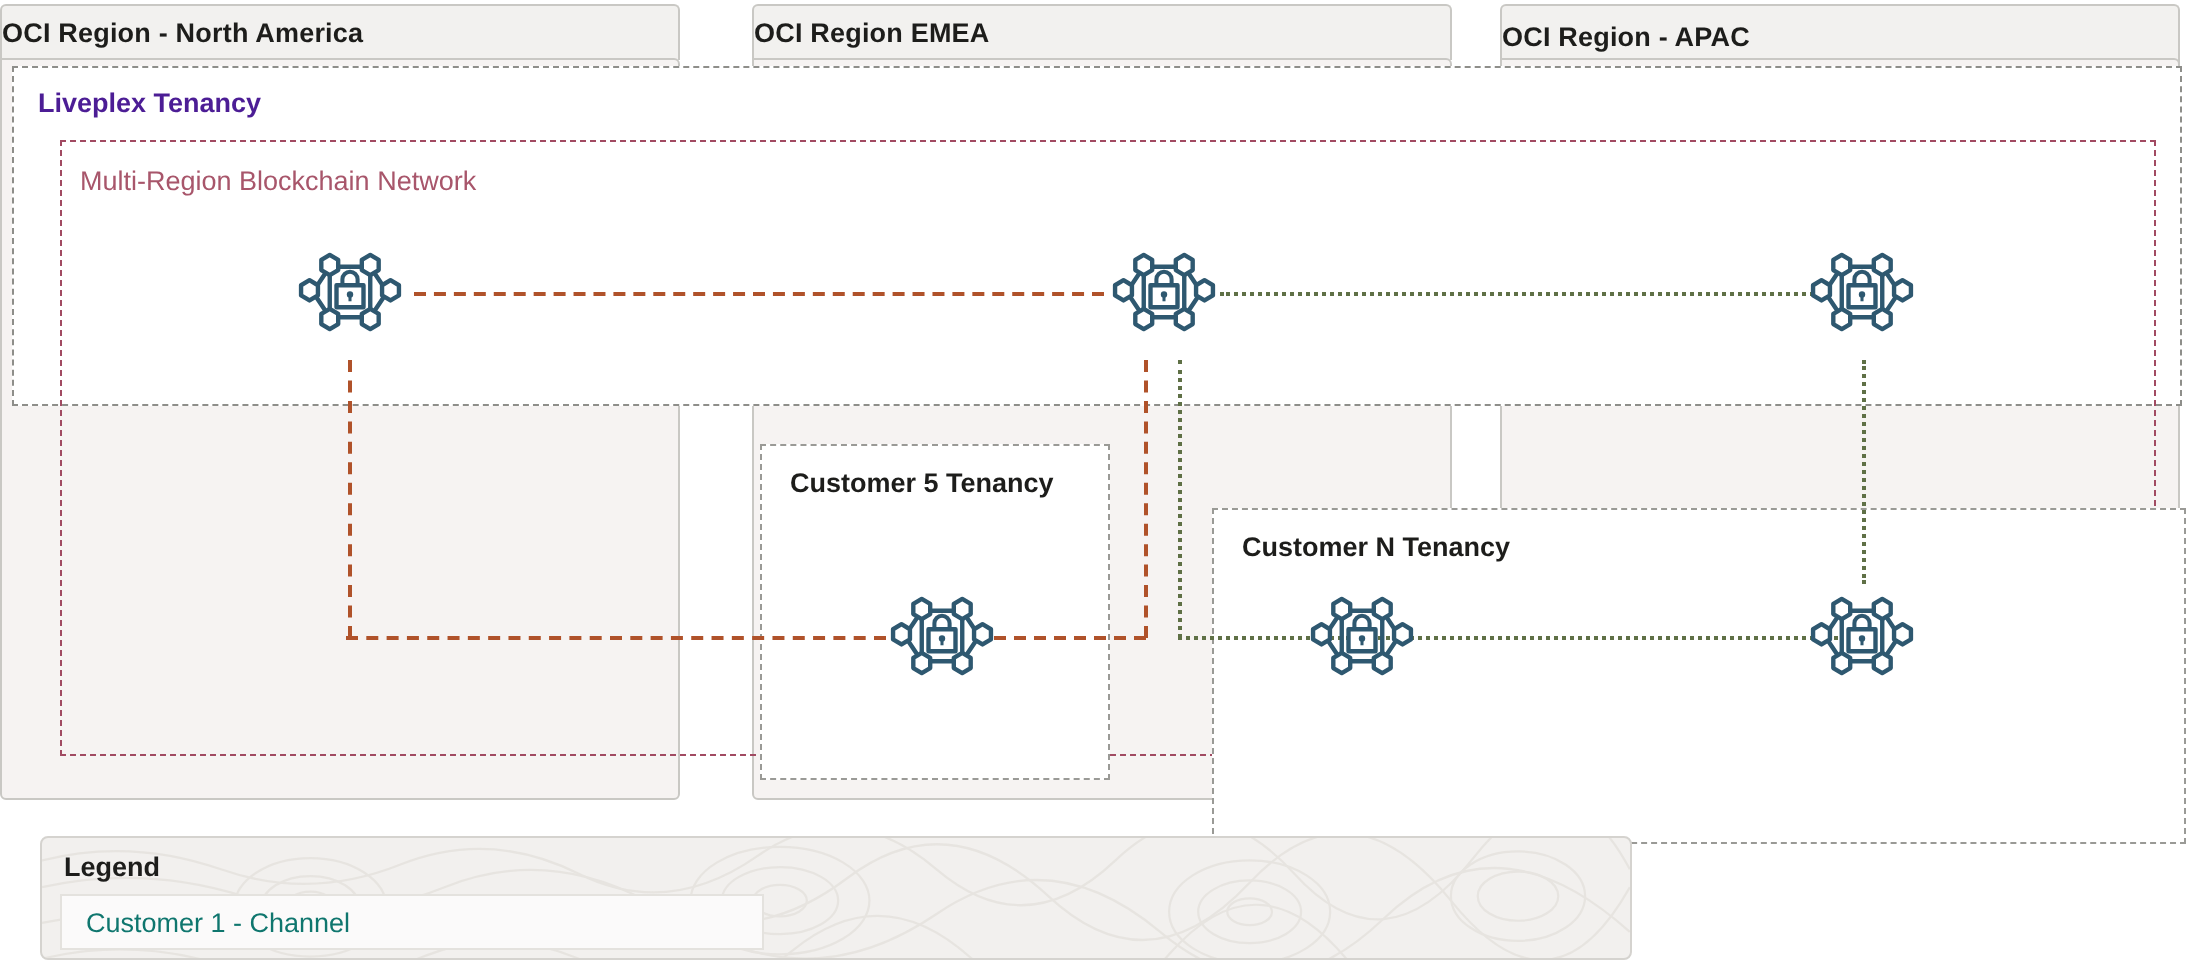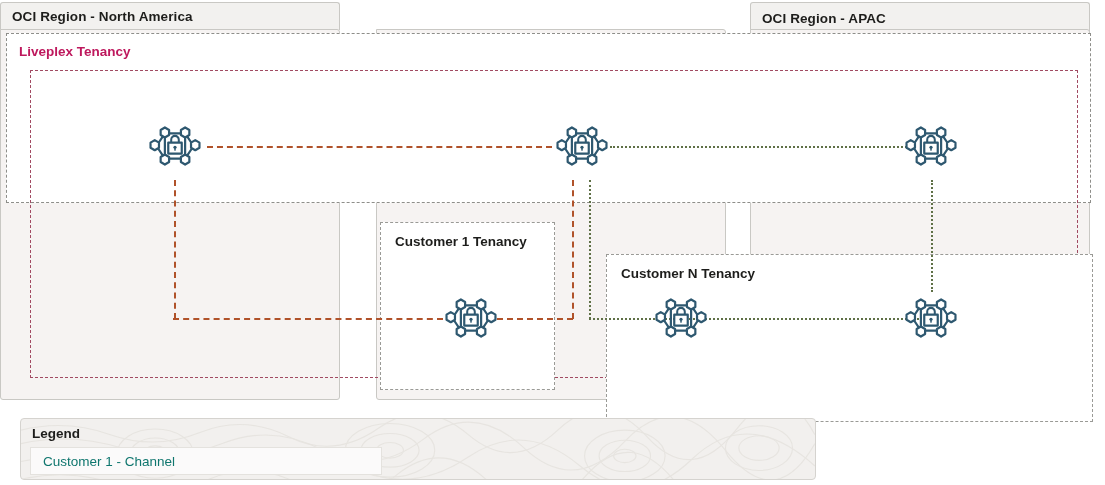--- a/index.html
+++ b/index.html
@@ -5,38 +5,38 @@
   html,body{margin:0;padding:0;background:#ffffff;}
   body{font-family:"Liberation Sans", sans-serif;}
   #stage{position:relative;width:1105px;height:485px;overflow:hidden;background:#fff;}
 
   
   .region-tab{
     position:absolute;box-sizing:border-box;
     background:#f2f1ef;border:1px solid #c9c8c4;
     border-bottom:none;border-radius:3px 3px 0 0;
     font-size:13.5px;font-weight:bold;color:#1d1d1b;
-    display:flex;align-items:center;padding-left:11px;
+    display:flex;align-items:center;
     letter-spacing:.1px;
   }
   
   .region-body{
     position:absolute;box-sizing:border-box;
     background:#f6f3f2;border:1px solid #c9c8c4;
     border-radius:0 3px 3px 3px;
   }
   
   .liveplex{
     position:absolute;box-sizing:border-box;
     background:#ffffff;
     border:1.3px dashed #8e8e8a;
   }
   .liveplex-label{
     position:absolute;left:12px;top:10px;
-    font-size:13.5px;font-weight:bold;color:#be185d;
+    font-size:13.5px;font-weight:bold;color:#4c1d95;
   }
   
   .bcn{
     position:absolute;box-sizing:border-box;
     border:1.6px dashed #a14a62;
     background:transparent;
   }
   .bcn-label{
     position:absolute;font-size:13.5px;color:#a8566b;
     white-space:nowrap;
@@ -83,36 +83,40 @@
   }
 </style>
 </head>
 <body>
 
 <div id="stage">
 
   <div class="region-tab" style="left:0px;top:2px;width:340px;height:28px;">
     <span>OCI Region - North America</span>
   </div>
+  <div class="region-tab" style="left:376px;top:2px;width:350px;height:28px;">
+    <span>OCI Region EMEA</span>
+  </div>
   <div class="region-tab" style="left:750px;top:2px;width:340px;height:32px;">
     <span>OCI Region - APAC</span>
   </div>
 
   <div class="region-body" style="left:0px;top:29px;width:340px;height:371px;"></div>
   <div class="region-body" style="left:376px;top:29px;width:350px;height:371px;"></div>
   <div class="region-body" style="left:750px;top:29px;width:340px;height:377px;"></div>
 
   <div class="liveplex" style="left:6px;top:33px;width:1085px;height:170px;">
     <div class="liveplex-label">Liveplex Tenancy</div>
   </div>
 
   <div class="bcn" style="left:30px;top:70px;width:1048px;height:308px;"></div>
+  <div class="bcn-label" style="left:40px;top:83px;">Multi-Region Blockchain Network</div>
 
   <div class="cust" style="left:380px;top:222px;width:175px;height:168px;">
-    <div class="cust-label">Customer 1 Tenancy</div>
+    <div class="cust-label">Customer 5 Tenancy</div>
   </div>
   <div class="cust" style="left:606px;top:222px;width:487px;height:168px;margin-top:32px;">
     <div class="cust-label">Customer N Tenancy</div>
   </div>
 
   <div class="conn c1-h" style="left:207px;top:146px;width:345px;height:0;"></div>
 
   <div class="conn c1-v" style="left:174px;top:180px;width:0;height:139px;"></div>
 
   <div class="conn c1-h" style="left:173px;top:318px;width:270px;height:0;"></div>

